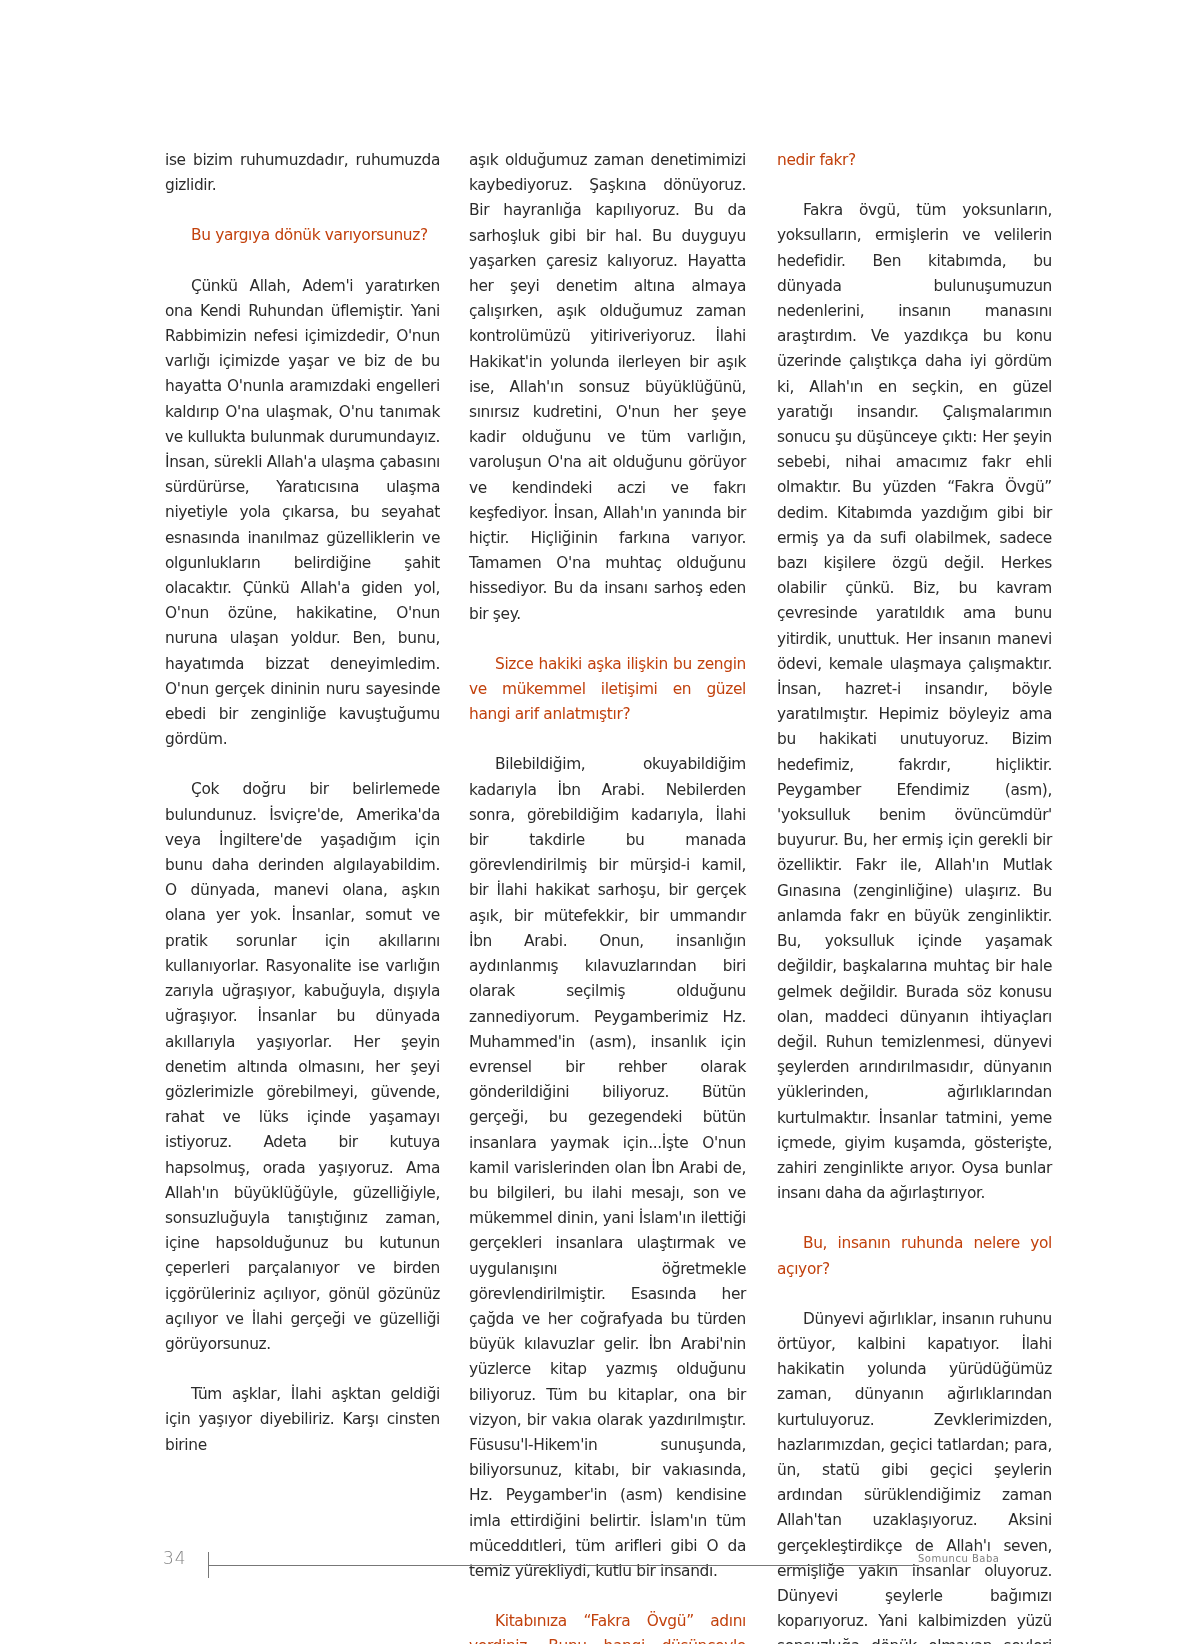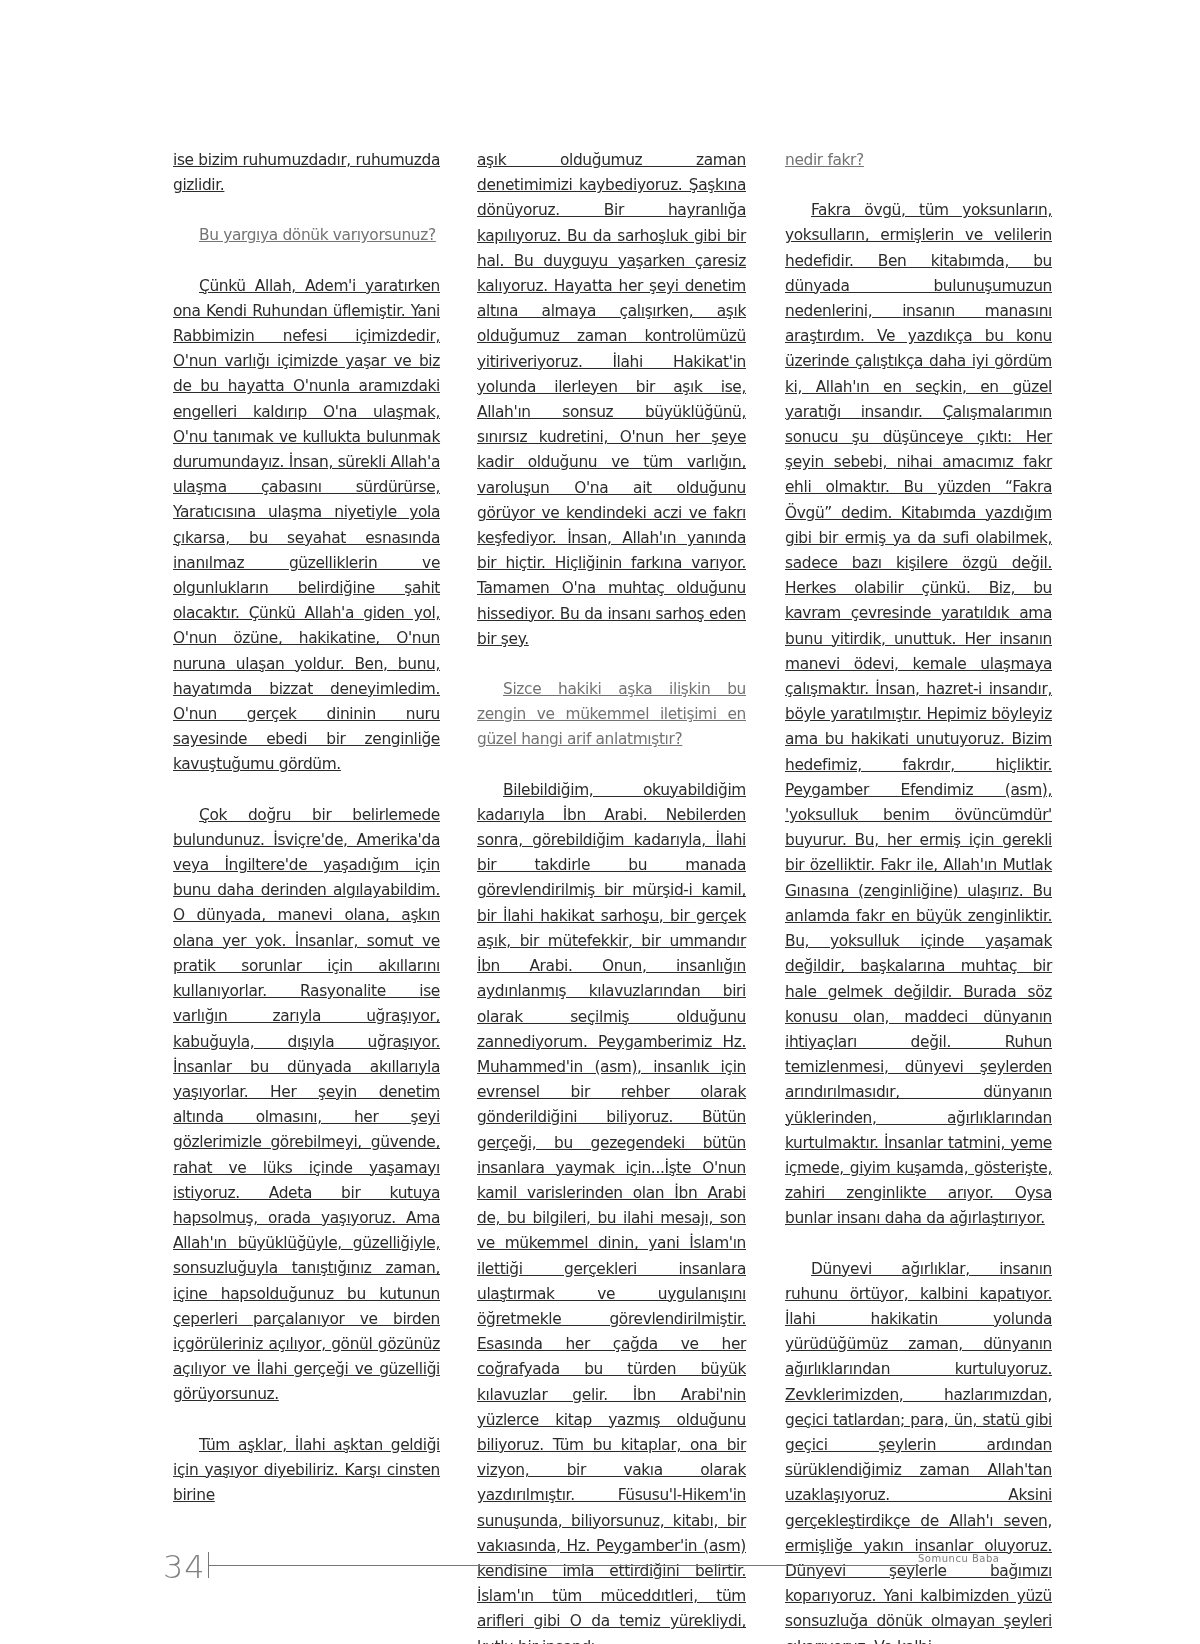--- a/index.html
+++ b/index.html
@@ -3,24 +3,24 @@
 <meta charset="utf-8">
 <style>
   html, body { margin:0; padding:0; background:#ffffff; }
   body { width:1200px; height:1644px; position:relative; overflow:hidden;
          font-family:"DejaVu Sans", sans-serif; }
   .col { position:absolute; top:148px; width:275px; font-size:15.4px; line-height:25.2px;
          color:#2b2b2b; text-align:justify; letter-spacing:-0.35px; }
   #col1 { left:165px; }
   #col2 { left:469px; width:277px; }
   #col3 { left:777px; width:275px; }
-  .col p { margin:0 0 25px 8px; text-indent:26px; hyphens:manual;text-decoration:underline; }
+  .col p { margin:0 0 25px 0; text-indent:26px; hyphens:manual; }
   .col p.noindent { text-indent:0; }
-  .col p.q { color:#737373; }
-  .footer-num { position:absolute; left:163px; top:1548px; font-size:32px; color:#808080;
+  .col p.q { color:#c2410c; }
+  .footer-num { position:absolute; left:163px; top:1548px; font-size:17px; color:#808080;
                 font-family:"DejaVu Sans", sans-serif; letter-spacing:1px; font-weight:300; }
   .footer-vline { position:absolute; left:208px; top:1552px; width:1px; height:26px; background:#777; }
   .footer-hline { position:absolute; left:209px; top:1565px; width:710px; height:1px; background:#777; }
   .footer-mag { position:absolute; left:918px; top:1553px; font-size:10px; color:#808080;
                 font-family:"DejaVu Sans", sans-serif; letter-spacing:0.5px; }
 </style>
 </head>
 <body>
 
 <div id="col1" class="col">
@@ -32,19 +32,20 @@
   </div>
 <div id="col2" class="col">
     <p class="a noindent">aşık olduğumuz zaman denetimimizi kaybediyoruz. Şaşkına dönüyoruz. Bir hayranlığa kapılıyoruz. Bu da sarhoşluk gibi bir hal. Bu duyguyu yaşarken çaresiz kalıyoruz. Hayatta her şeyi denetim altına almaya çalışırken, aşık olduğumuz zaman kontrolümüzü yitiriveriyoruz. İlahi Hakikat'in yolunda ilerleyen bir aşık ise, Allah'ın sonsuz büyüklüğünü, sınırsız kudretini, O'nun her şeye kadir olduğunu ve tüm varlığın, varoluşun O'na ait olduğunu görüyor ve kendindeki aczi ve fakrı keşfediyor. İnsan, Allah'ın yanında bir hiçtir. Hiçliğinin farkına varıyor. Tamamen O'na muhtaç olduğunu hissediyor. Bu da insanı sarhoş eden bir şey.</p>
     <p class="q">Sizce hakiki aşka ilişkin bu zengin ve mükemmel iletişimi en güzel hangi arif anlatmıştır?</p>
     <p class="a">Bilebildiğim, okuyabildiğim kadarıyla İbn Arabi. Nebilerden sonra, görebildiğim kadarıyla, İlahi bir takdirle bu manada görevlendirilmiş bir mürşid-i kamil, bir İlahi hakikat sarhoşu, bir gerçek aşık, bir mütefekkir, bir ummandır İbn Arabi. Onun, insanlığın aydınlanmış kılavuzlarından biri olarak seçilmiş olduğunu zannediyorum. Peygamberimiz Hz. Muhammed'in (asm), insanlık için evrensel bir rehber olarak gönderildiğini biliyoruz. Bütün gerçeği, bu gezegendeki bütün insanlara yaymak için...İşte O'nun kamil varislerinden olan İbn Arabi de, bu bilgileri, bu ilahi mesajı, son ve mükemmel dinin, yani İslam'ın ilettiği gerçekleri insanlara ulaştırmak ve uygulanışını öğretmekle görevlendirilmiştir. Esasında her çağda ve her coğrafyada bu türden büyük kılavuzlar gelir. İbn Arabi'nin yüzlerce kitap yazmış olduğunu biliyoruz. Tüm bu kitaplar, ona bir vizyon, bir vakıa olarak yazdırılmıştır. Füsusu'l-Hikem'in sunuşunda, biliyorsunuz, kitabı, bir vakıasında, Hz. Peygamber'in (asm) kendisine imla ettirdiğini belirtir. İslam'ın tüm müceddıtleri, tüm arifleri gibi O da temiz yürekliydi, kutlu bir insandı.</p>
     <p class="q">Kitabınıza “Fakra Övgü” adını verdiniz. Bunu hangi düşünceyle yaptınız,</p>
   </div>
 <div id="col3" class="col">
     <p class="q noindent">nedir fakr?</p>
     <p class="a">Fakra övgü, tüm yoksunların, yoksulların, ermişlerin ve velilerin hedefidir. Ben kitabımda, bu dünyada bulunuşumuzun nedenlerini, insanın manasını araştırdım. Ve yazdıkça bu konu üzerinde çalıştıkça daha iyi gördüm ki, Allah'ın en seçkin, en güzel yaratığı insandır. Çalışmalarımın sonucu şu düşünceye çıktı: Her şeyin sebebi, nihai amacımız fakr ehli olmaktır. Bu yüzden “Fakra Övgü” dedim. Kitabımda yazdığım gibi bir ermiş ya da sufi olabilmek, sadece bazı kişilere özgü değil. Herkes olabilir çünkü. Biz, bu kavram çevresinde yaratıldık ama bunu yitirdik, unuttuk. Her insanın manevi ödevi, kemale ulaşmaya çalışmaktır. İnsan, hazret-i insandır, böyle yaratılmıştır. Hepimiz böyleyiz ama bu hakikati unutuyoruz. Bizim hedefimiz, fakrdır, hiçliktir. Peygamber Efendimiz (asm), 'yoksulluk benim övüncümdür' buyurur. Bu, her ermiş için gerekli bir özelliktir. Fakr ile, Allah'ın Mutlak Gınasına (zenginliğine) ulaşırız. Bu anlamda fakr en büyük zenginliktir. Bu, yoksulluk içinde yaşamak değildir, başkalarına muhtaç bir hale gelmek değildir. Burada söz konusu olan, maddeci dünyanın ihtiyaçları değil. Ruhun temizlenmesi, dünyevi şeylerden arındırılmasıdır, dünyanın yüklerinden, ağırlıklarından kurtulmaktır. İnsanlar tatmini, yeme içmede, giyim kuşamda, gösterişte, zahiri zenginlikte arıyor. Oysa bunlar insanı daha da ağırlaştırıyor.</p>
+    <p class="q">Bu, insanın ruhunda nelere yol açıyor?</p>
     <p class="a">Dünyevi ağırlıklar, insanın ruhunu örtüyor, kalbini kapatıyor. İlahi hakikatin yolunda yürüdüğümüz zaman, dünyanın ağırlıklarından kurtuluyoruz. Zevklerimizden, hazlarımızdan, geçici tatlardan; para, ün, statü gibi geçici şeylerin ardından sürüklendiğimiz zaman Allah'tan uzaklaşıyoruz. Aksini gerçekleştirdikçe de Allah'ı seven, ermişliğe yakın insanlar oluyoruz. Dünyevi şeylerle bağımızı koparıyoruz. Yani kalbimizden yüzü sonsuzluğa dönük olmayan şeyleri çıkarıyoruz. Ve kalbi-</p>
   </div>
 
 <div class="footer-num">34</div>
 <div class="footer-vline"></div>
 <div class="footer-hline"></div>
 <div class="footer-mag">Somuncu Baba</div>
 
 </body></html>

